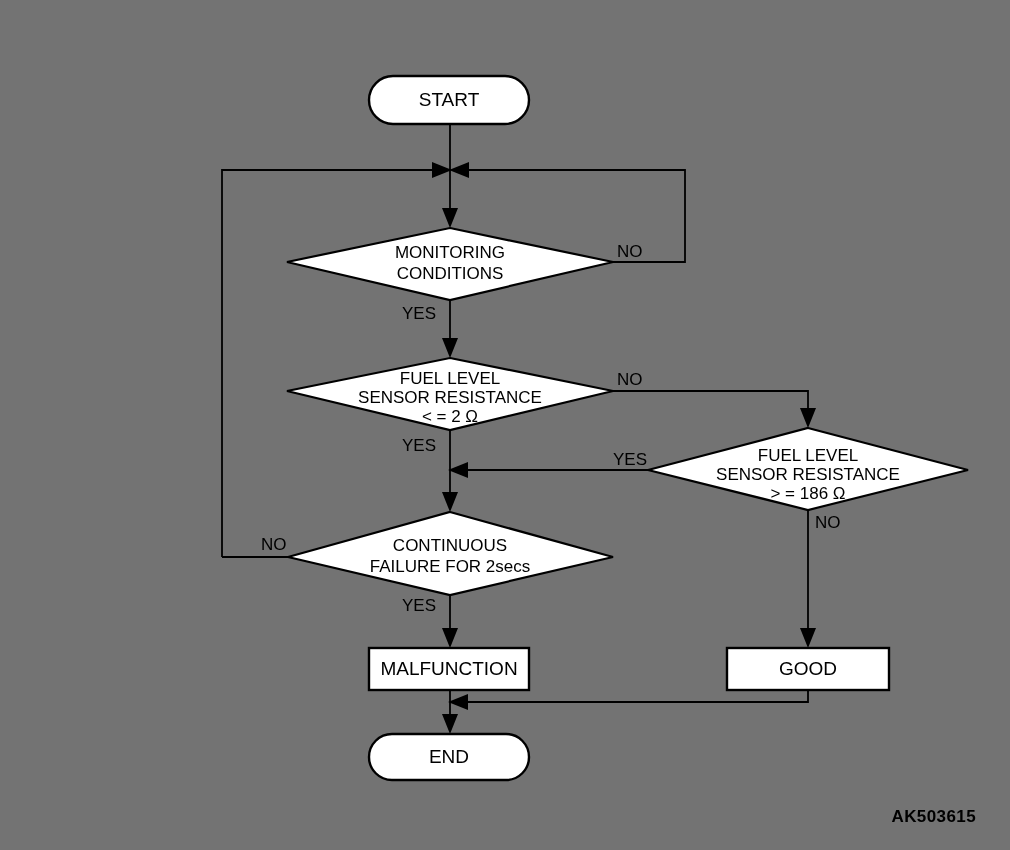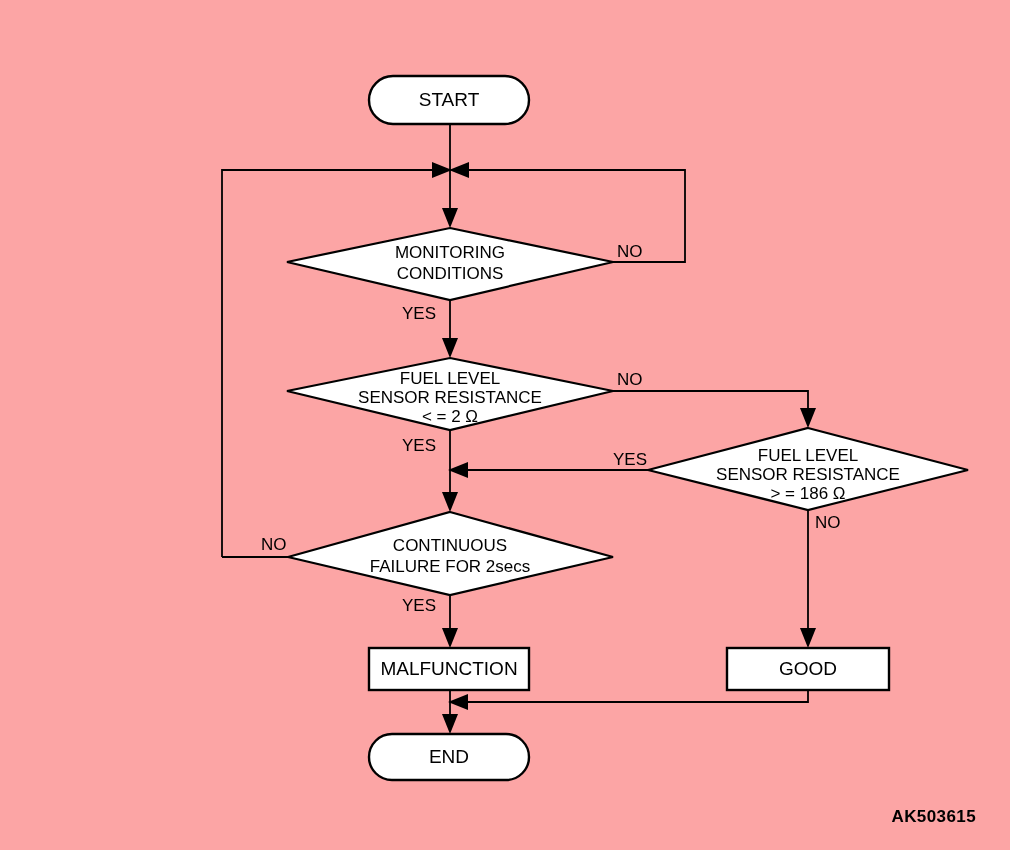--- a/index.html
+++ b/index.html
@@ -4,21 +4,21 @@
 <style>
   html, body {
     margin: 0;
     padding: 0;
     background: #ffffff;
   }
   #page {
     position: relative;
     width: 1010px;
     height: 850px;
-    background: #fca5a5;
+    background: #737373;
     overflow: hidden;
     font-family: "Liberation Sans", sans-serif;
     text-decoration: underline;
   }
   svg#flow {
     position: absolute;
     left: 0;
     top: 0;
     width: 1010px;
     height: 850px;

